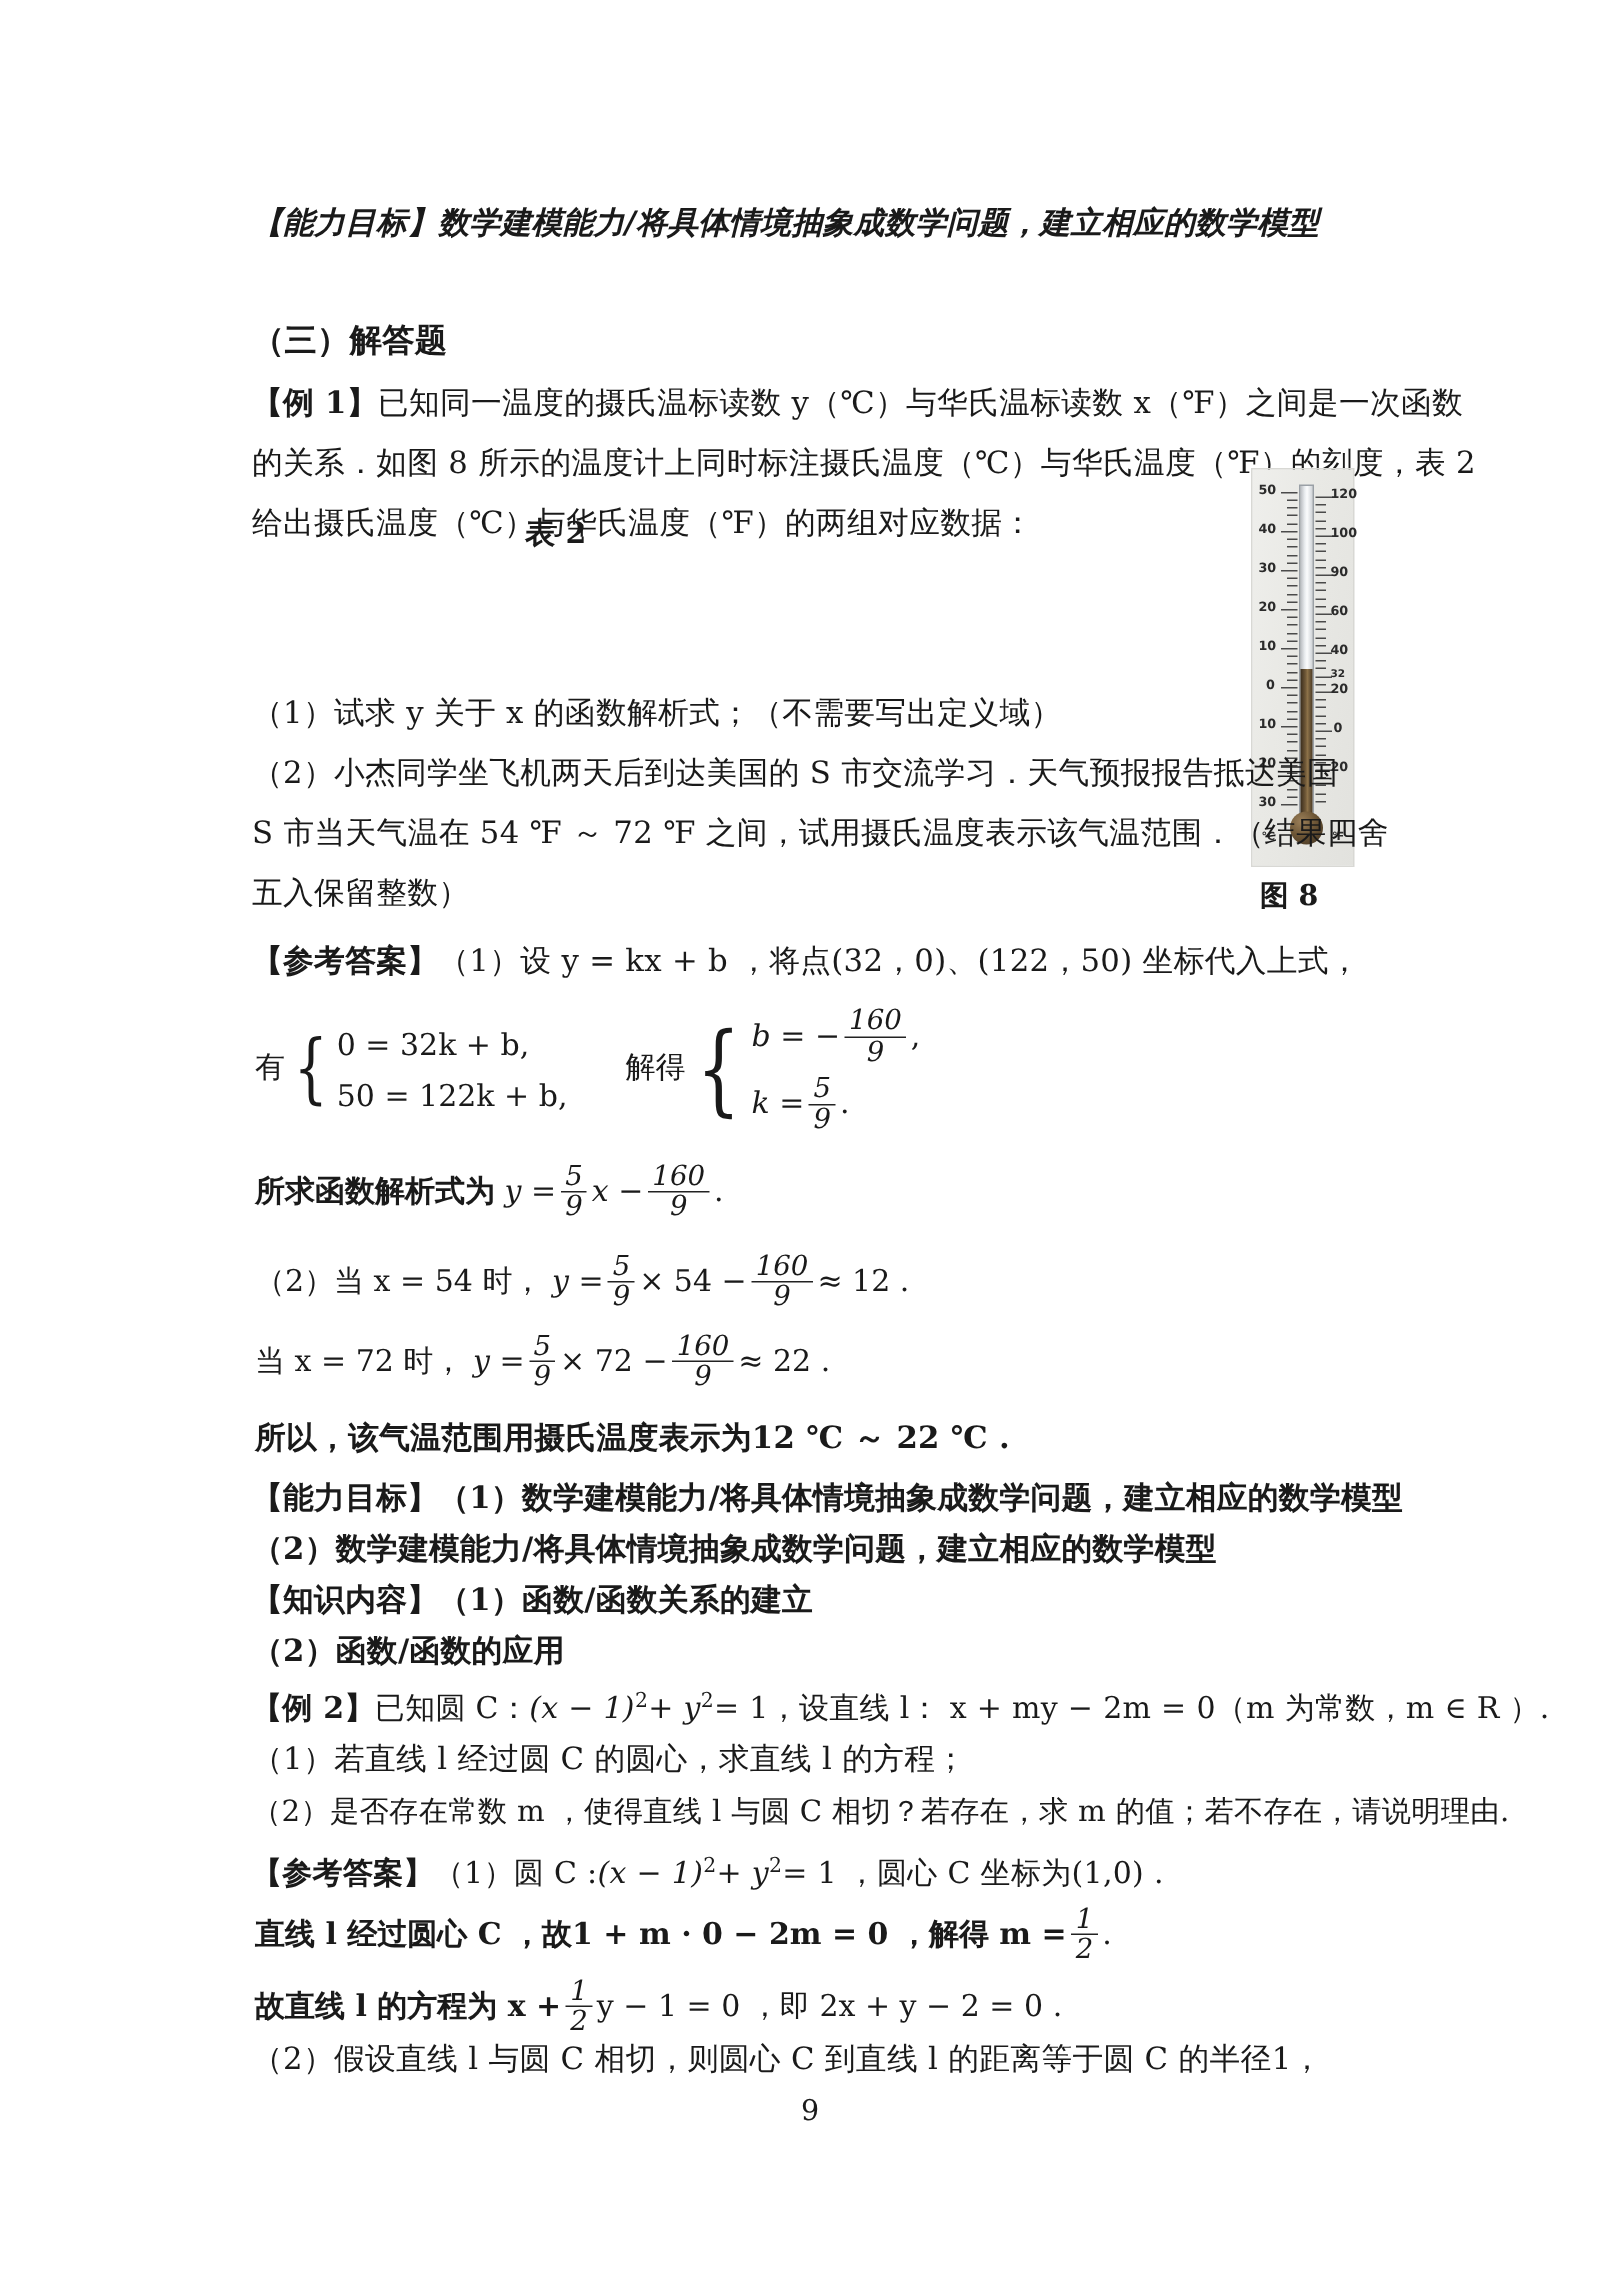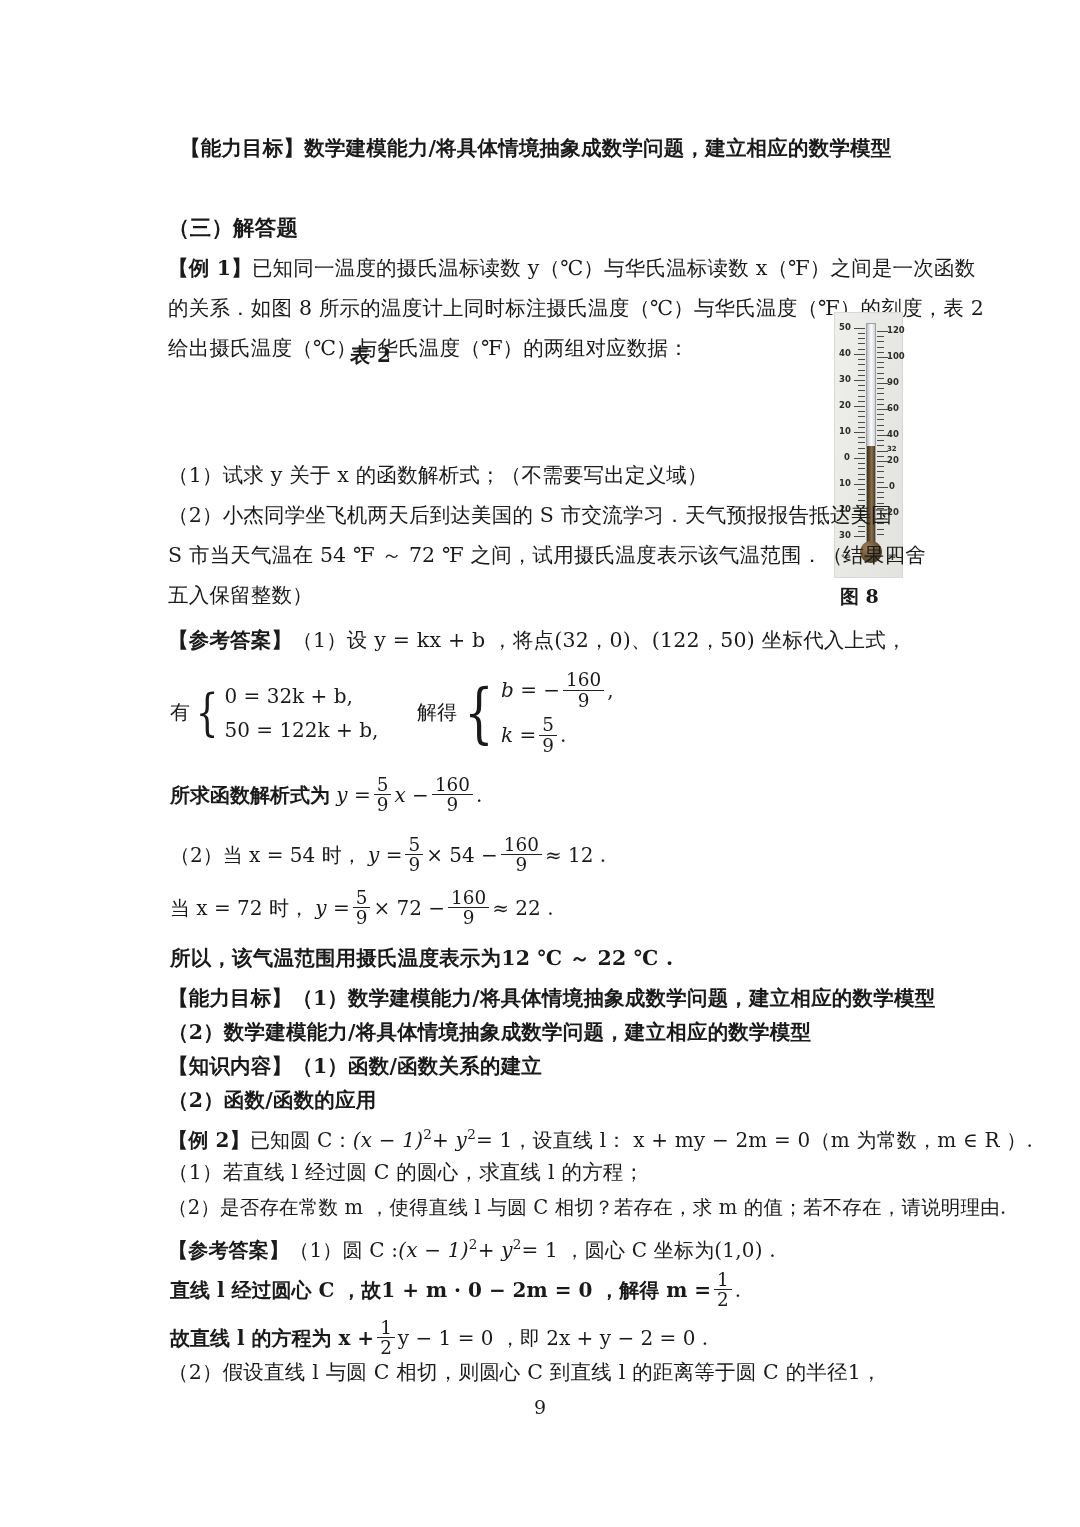--- a/index.html
+++ b/index.html
@@ -85,21 +85,21 @@
   .fig-cap{
     position:absolute; left:672px; top:584px;
     font-size:19px; font-weight:600; white-space:nowrap;
   }
 
   
   .math{ font-family:"DejaVu Serif","Liberation Serif",serif; font-size:20px; white-space:nowrap;}
   .mi{ font-style:italic; }
   .frac{
     display:inline-block; vertical-align:-0.52em; text-align:center;
-    margin:0 3px; font-size:.92em;
+    margin:0 3px; font-size:.92em;font-style:italic;
   }
   .frac .n{ display:block; padding:0 3px; line-height:1.05;}
   .frac .d{ display:block; padding:0 3px; border-top:1.3px solid #222; line-height:1.12;}
   .sup{ vertical-align:super; font-size:.68em; }
   .brace{
     display:inline-block; font-size:2.55em; line-height:.42em;
     vertical-align:middle; font-weight:300; transform:scaleX(.7);
     margin:0 1px;
   }
   .sys{
@@ -112,21 +112,21 @@
     position:absolute; left:0; top:1396px; width:1080px;
     text-align:center; font-size:19px;
     font-family:"DejaVu Serif","Liberation Serif",serif;
   }
 </style>
 </head>
 <body>
 
 <div class="page">
 
-  <div class="line abs" style="left:12px;top:128px;">
+  <div class="line abs" style="left:0;top:128px;font-style:italic;">
     <span class="tag">【能力目标】</span><span class="kaiti">数学建模能力/将具体情境抽象成数学问题，建立相应的数学模型</span>
   </div>
 
   <div class="line abs bold" style="left:0;top:208px;font-size:21.5px;">（三）解答题</div>
 
   <div class="line abs" style="left:0;top:248px;">
     <span class="tag">【例 1】</span><span>已知同一温度的摄氏温标读数 y（℃）与华氏温标读数 x（℉）之间是一次函数</span>
   </div>
   <div class="line abs" style="left:0;top:288px;">的关系．如图 8 所示的温度计上同时标注摄氏温度（℃）与华氏温度（℉）的刻度，表 2</div>
   <div class="line abs" style="left:0;top:328px;">给出摄氏温度（℃）与华氏温度（℉）的两组对应数据：</div>

